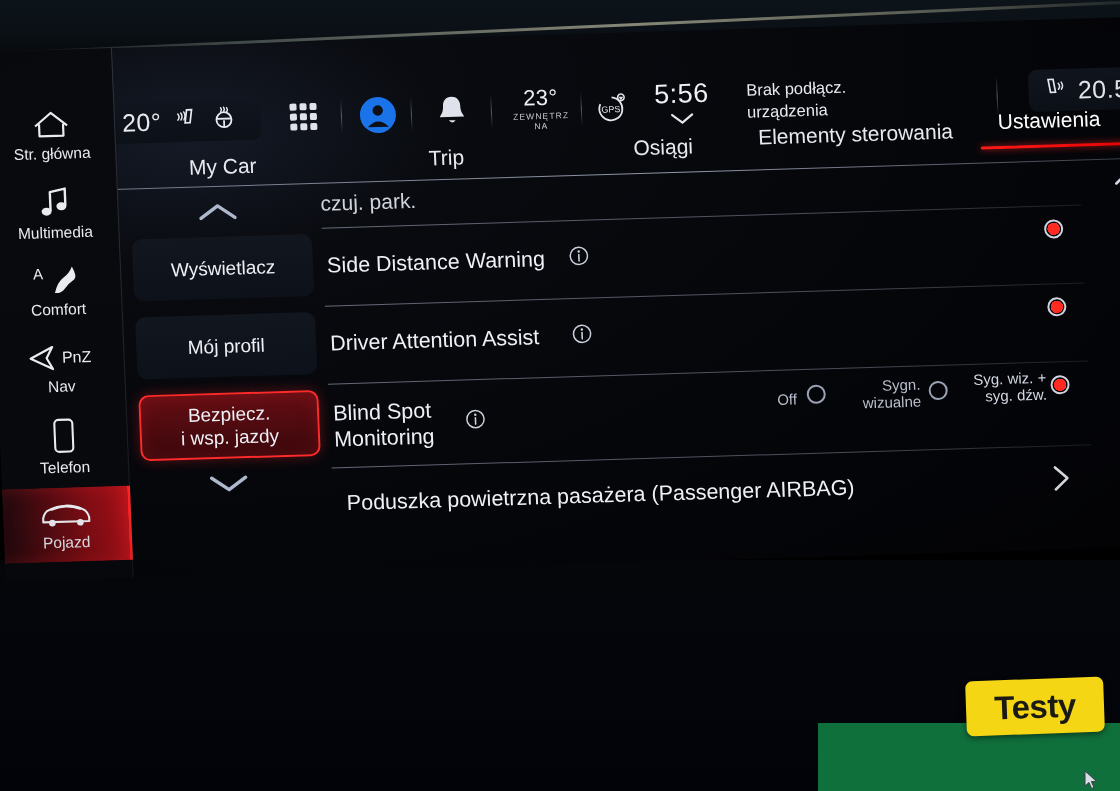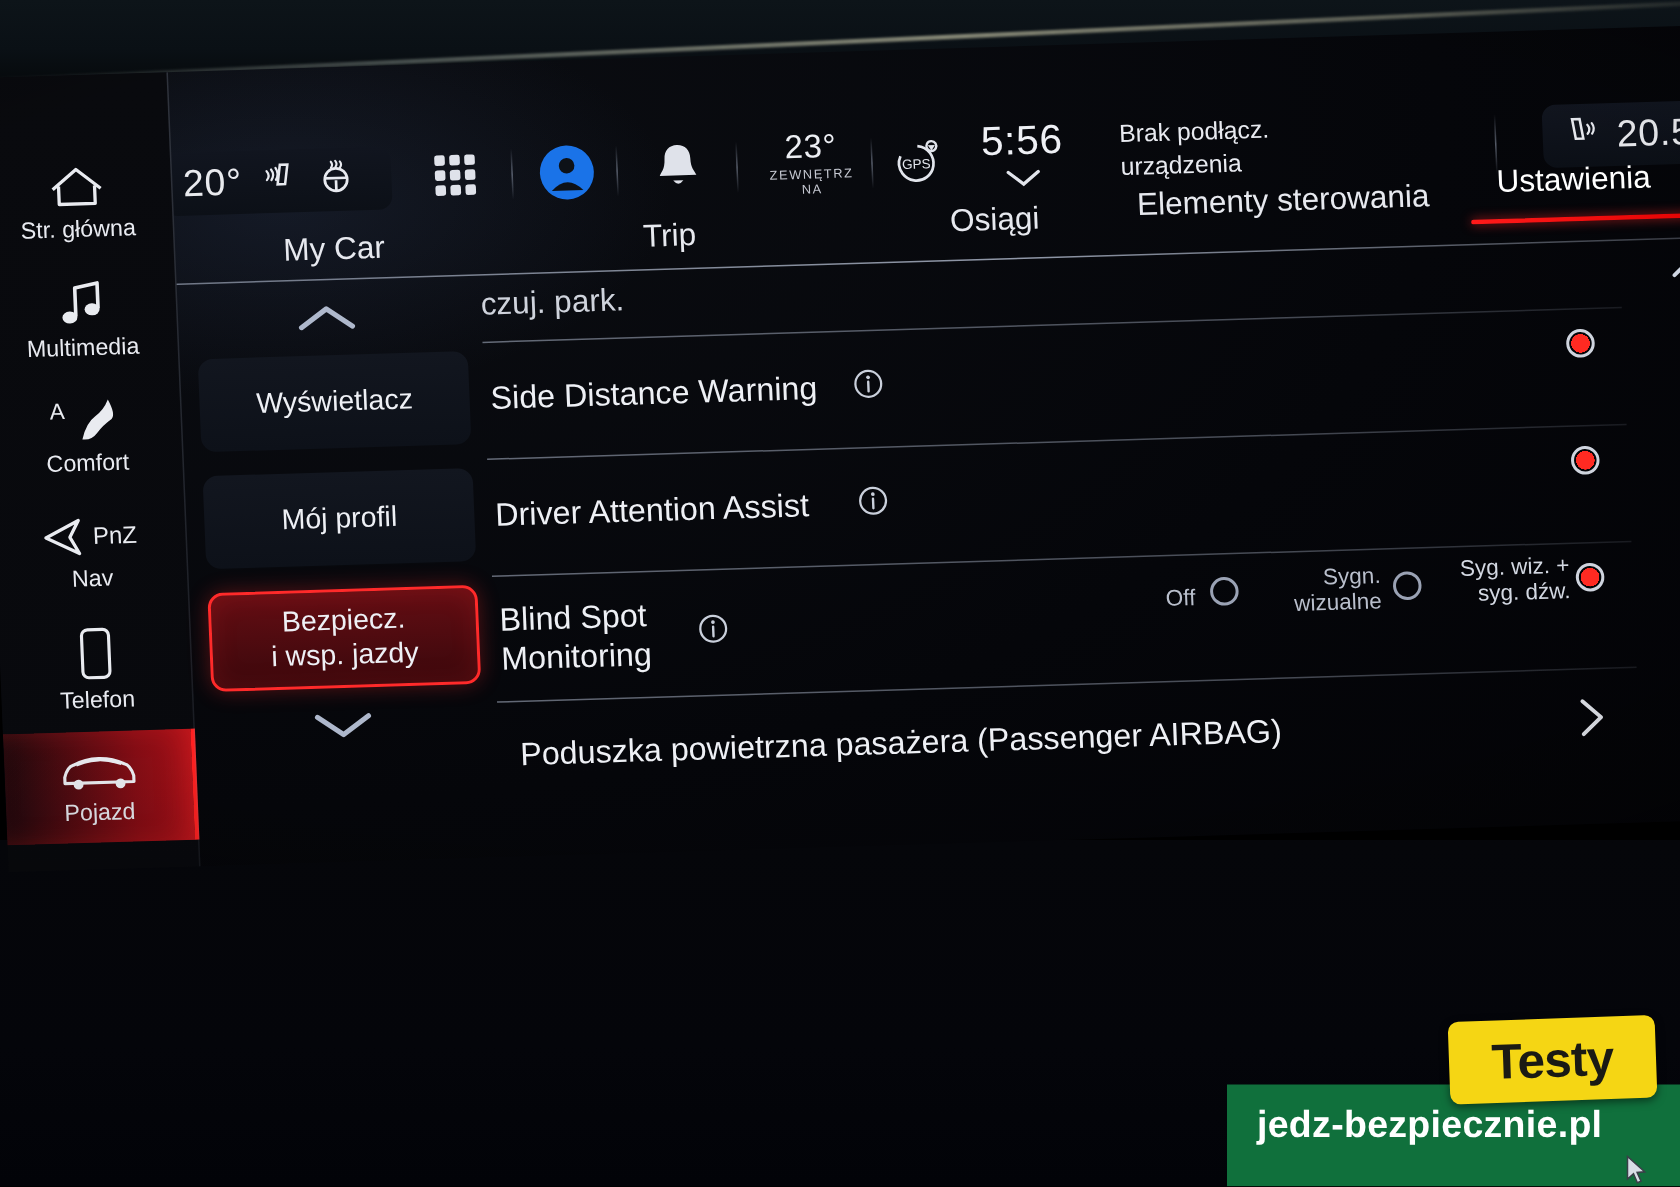--- a/index.html
+++ b/index.html
@@ -449,20 +449,19 @@
       </div>
 
       <div class="vignette"></div>
     </div>
   </div>
 
   <div class="wm-green"></div>
   <div class="wm-badge">
     <span>Testy</span>
   </div>
-  <div class="wm-url">jedz-bezpiecznie.pl</div>
   <div class="cursor">
     <svg width="16" height="20" viewBox="0 0 16 20">
       <path d="M2 1 L2 16 L6 12.5 L8.6 18.5 L11 17.4 L8.4 11.6 L13.4 11.2 Z" fill="#d8dde6" stroke="#3a3f48" stroke-width="1"></path>
     </svg>
   </div>
 
 </div>
 
 </body></html>

